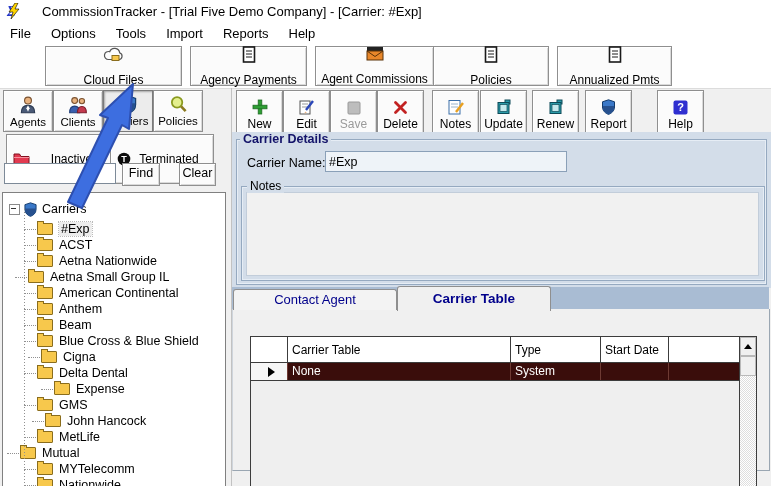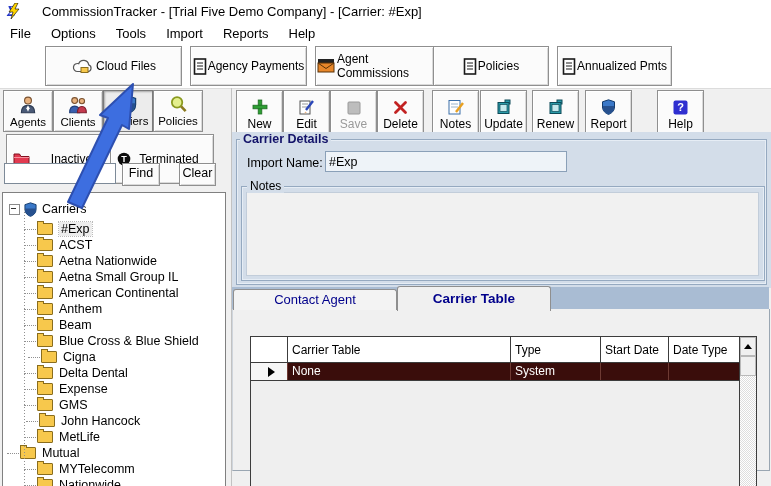--- a/index.html
+++ b/index.html
@@ -7,21 +7,21 @@
        font-family:"Liberation Sans",sans-serif;font-size:12px;color:#000}
   .abs{position:absolute}
   
   #titlebar{left:0;top:0;width:771px;height:22px;background:#fff;display:flex;align-items:center}
   #titlebar .ttl{font-size:13px;margin-left:6px}
   #menubar{left:0;top:22px;width:771px;height:22px;background:#fff;display:flex;align-items:center}
   .menu-item{padding:0 10px;font-size:13px;cursor:default}
   #toolbar-top{left:0;top:44px;width:771px;height:44px;background:#fff;border-bottom:1px solid #dcdcdc}
   .btn3d{background:#fbfbfb;border:1px solid #8f8f8f;
          box-shadow:inset 1px 1px 0 #ffffff, inset -1px -1px 0 #d9d9d9}
-  .bigbtn{display:flex;flex-direction:row;align-items:center;justify-content:center;gap:1px;font-size:12px}
+  .bigbtn{display:flex;flex-direction:column;align-items:center;justify-content:center;gap:10px;font-size:12px}
   
   .cattab{width:48px;height:40px;display:flex;flex-direction:column;align-items:center;justify-content:center;gap:1px;font-size:11.5px}
   .cattab.active{background:#ececec;box-shadow:inset 1px 1px 2px #a8a8a8;border:1px solid #7a7a7a}
   .filterbtn{height:24px;display:flex;align-items:center;font-size:12px;padding:12px 6px}
   .filterbtn .flabel{flex:1;text-align:center}
   #search-input{left:4px;top:163px;width:104px;height:19px;border:1px solid #7d8a98;background:#fff;font-size:12px;padding:0 3px;font-family:"Liberation Sans",sans-serif}
   .smallbtn{height:21px;font-size:12.5px;text-align:center;line-height:19px}
   #tree{left:2px;top:192px;width:222px;height:294px;background:#fff;border:1px solid #808080;overflow:hidden}
   .titem{position:absolute;left:0;right:0;height:16px;display:flex;align-items:center;font-size:12.5px}
   .conn{width:12px;border-top:1px dotted #909090;margin-right:1px}
@@ -223,21 +223,21 @@
   <div class="titem" style="top:44px;padding-left:21px">
       <span class="conn"></span>
       <span class="folder"></span>
       <span class="tlabel">ACST</span>
     </div>
   <div class="titem" style="top:60px;padding-left:21px">
       <span class="conn"></span>
       <span class="folder"></span>
       <span class="tlabel">Aetna Nationwide</span>
     </div>
-  <div class="titem" style="top:76px;padding-left:21px">
+  <div class="titem" style="top:76px;padding-left:12px">
       <span class="conn"></span>
       <span class="folder"></span>
       <span class="tlabel">Aetna Small Group IL</span>
     </div>
   <div class="titem" style="top:92px;padding-left:21px">
       <span class="conn"></span>
       <span class="folder"></span>
       <span class="tlabel">American Continental</span>
     </div>
   <div class="titem" style="top:108px;padding-left:21px">
@@ -258,31 +258,31 @@
   <div class="titem" style="top:156px;padding-left:25px">
       <span class="conn"></span>
       <span class="folder"></span>
       <span class="tlabel">Cigna</span>
     </div>
   <div class="titem" style="top:172px;padding-left:21px">
       <span class="conn"></span>
       <span class="folder"></span>
       <span class="tlabel">Delta Dental</span>
     </div>
-  <div class="titem" style="top:188px;padding-left:21px">
+  <div class="titem" style="top:188px;padding-left:38px">
       <span class="conn"></span>
       <span class="folder"></span>
       <span class="tlabel">Expense</span>
     </div>
   <div class="titem" style="top:204px;padding-left:21px">
       <span class="conn"></span>
       <span class="folder"></span>
       <span class="tlabel">GMS</span>
     </div>
-  <div class="titem" style="top:220px;padding-left:23px">
+  <div class="titem" style="top:220px;padding-left:29px">
       <span class="conn"></span>
       <span class="folder"></span>
       <span class="tlabel">John Hancock</span>
     </div>
   <div class="titem" style="top:236px;padding-left:21px">
       <span class="conn"></span>
       <span class="folder"></span>
       <span class="tlabel">MetLife</span>
     </div>
   <div class="titem" style="top:252px;padding-left:4px">
@@ -389,39 +389,38 @@
         <rect x="0.5" y="0.5" width="14" height="14" rx="2" fill="#2f2fd0"></rect>
         <text x="7.5" y="11" text-anchor="middle" font-size="11" font-weight="bold" fill="#fff" font-family="Liberation Sans,sans-serif">?</text>
       </svg>
     </span>
   <span>Help</span>
 </div>
 
 <div class="abs" id="details-bg"></div>
 <div class="abs groupframe" style="left:236px;top:139px;width:529px;height:144px"></div>
 <span class="abs grouplabel" id="details-title" style="left:240px;top:132px">Carrier Details</span>
-<span class="abs" style="left:247px;top:156px;font-size:12.5px">Import Name:</span>
+<span class="abs" style="left:247px;top:156px;font-size:12.5px">Carrier Name:</span>
 <div class="abs" id="carrier-name-input" style="left:325px;top:151px;width:234px;height:19px">#Exp</div>
 <div class="abs groupframe" style="left:241px;top:186px;width:522px;height:93px"></div>
 <span class="abs grouplabel" style="left:247px;top:179px">Notes</span>
 <div class="abs" id="notes-area" style="left:246px;top:192px;width:511px;height:82px"></div>
 
 <div class="abs" id="tabstrip-bg"></div>
 <div class="abs tab" style="left:233px;top:289px;width:162px;height:20px;background:#f3f3f3;font-size:13px;line-height:20px;z-index:2">Contact Agent</div>
 <div class="abs tab" style="left:397px;top:286px;width:152px;height:24px;background:#f0f0f0;font-size:13.5px;font-weight:bold;line-height:23px;z-index:3">Carrier Table</div>
 <div class="abs" id="tabpage"></div>
 
 <div class="abs" id="grid">
   <div id="gmain">
     <div class="grow ghead">
       <div class="gcell c0"></div>
       <div class="gcell c1">Carrier Table</div>
       <div class="gcell c2">Type</div>
       <div class="gcell c3">Start Date</div>
-      <div class="gcell c4">Date Type</div>
     </div>
     <div class="grow gdata">
       <div class="gcell c0 rowsel" style="background:#f6f6f6">
           <span class="tri-right"></span>
         </div>
       <div class="gcell c1">None</div>
       <div class="gcell c2">System</div>
       <div class="gcell c3"></div>
       <div class="gcell c4"></div>
     </div>

